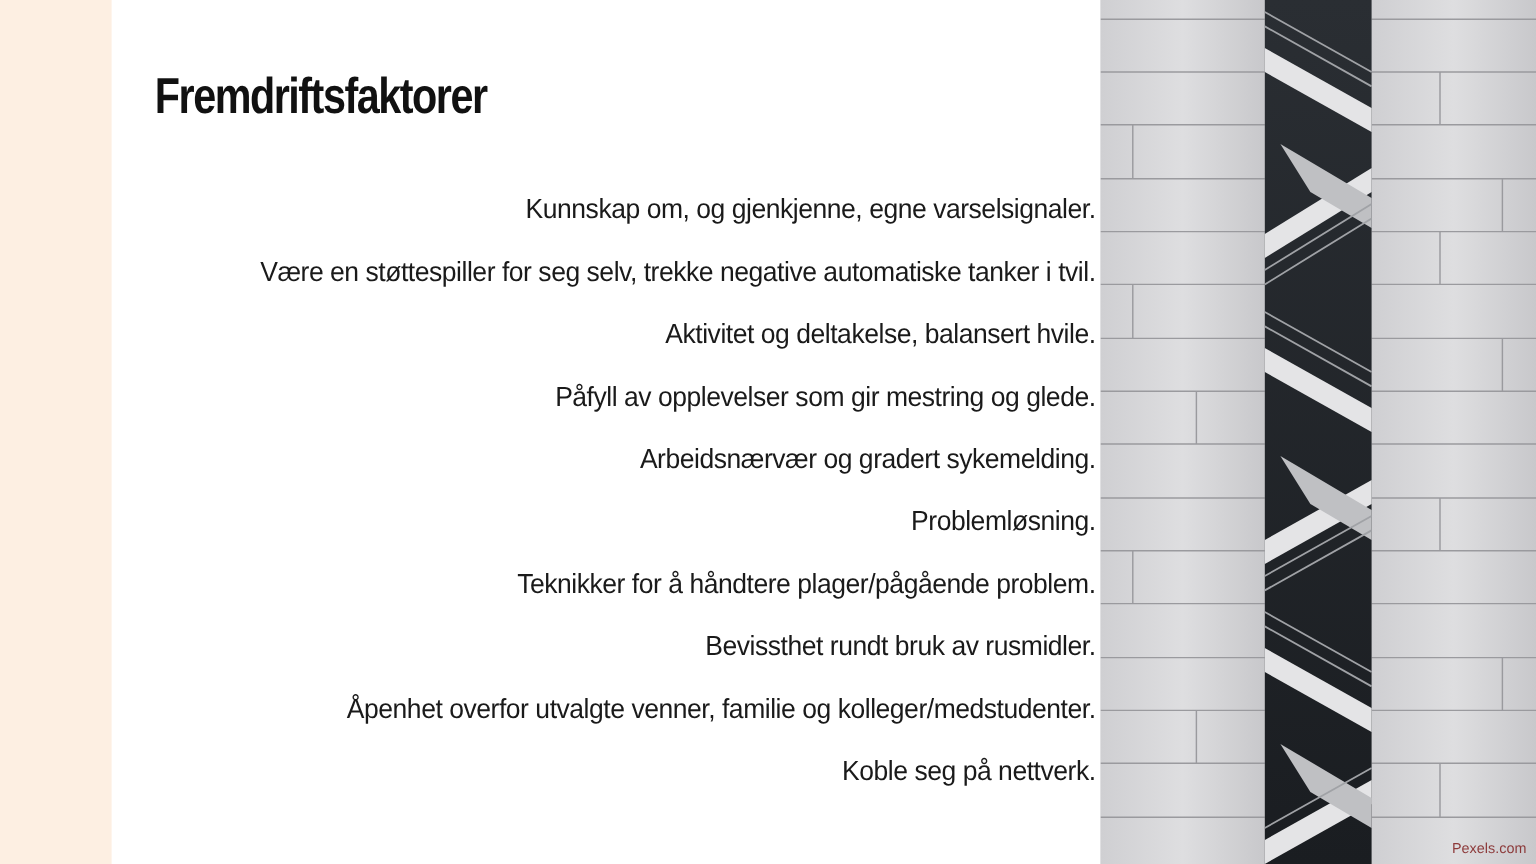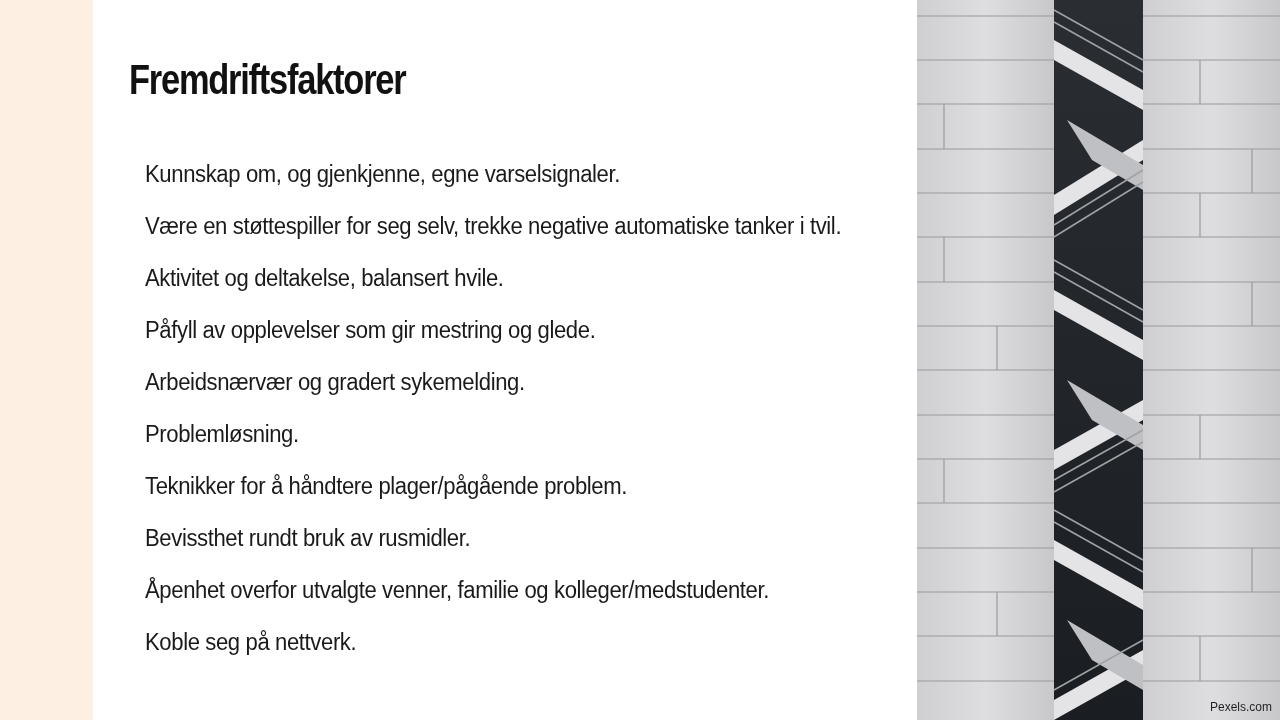--- a/index.html
+++ b/index.html
@@ -1,24 +1,24 @@
 <!DOCTYPE html>
 <html><head>
 <meta charset="utf-8">
 <style>
   html, body { margin:0; padding:0; }
   body { width:1280px; height:720px; overflow:hidden; background:#ffffff; position:relative; font-family:"Liberation Sans", sans-serif; }
   .accent-strip { position:absolute; left:0; top:0; width:93px; height:720px; background:#fdefe2; }
-  .content { position:absolute; left:129px; top:0; width:770px; height:720px; }
+  .content { position:absolute; left:129px; top:0; width:770px; height:720px;text-align:right; }
   .title { position:absolute; left:0; top:56px; margin:0; font-family:"Liberation Sans", sans-serif; font-weight:bold; font-size:42px; letter-spacing:-1.5px; color:#111111; transform:scaleX(0.82); transform-origin:left center; white-space:nowrap; }
   .bullets { position:absolute; left:0; top:142px; width:770px; margin:16px; padding:0; list-style:none; }
   .bullets li { font-size:23px; line-height:33px; color:#1a1a1a; margin:0 0 19px 0; letter-spacing:-0.4px; transform:scaleX(0.96); transform-origin:left center; width:800px; }
   .photo { position:absolute; left:917px; top:0; width:363px; height:720px; overflow:hidden; background:#d4d4d6; }
   .photo svg { display:block; }
-  .credit { position:absolute; right:8px; bottom:6px; font-size:12px; color:#000000; opacity:0.85; }
+  .credit { position:absolute; right:8px; bottom:6px; font-size:12px; color:#7f1d1d; opacity:0.85; }
 </style>
 </head>
 <body>
 
 <div class="accent-strip"></div>
 
 <div class="content">
   <h1 class="title">Fremdriftsfaktorer</h1>
   <ul class="bullets">
     <li>Kunnskap om, og gjenkjenne, egne varselsignaler.</li>

